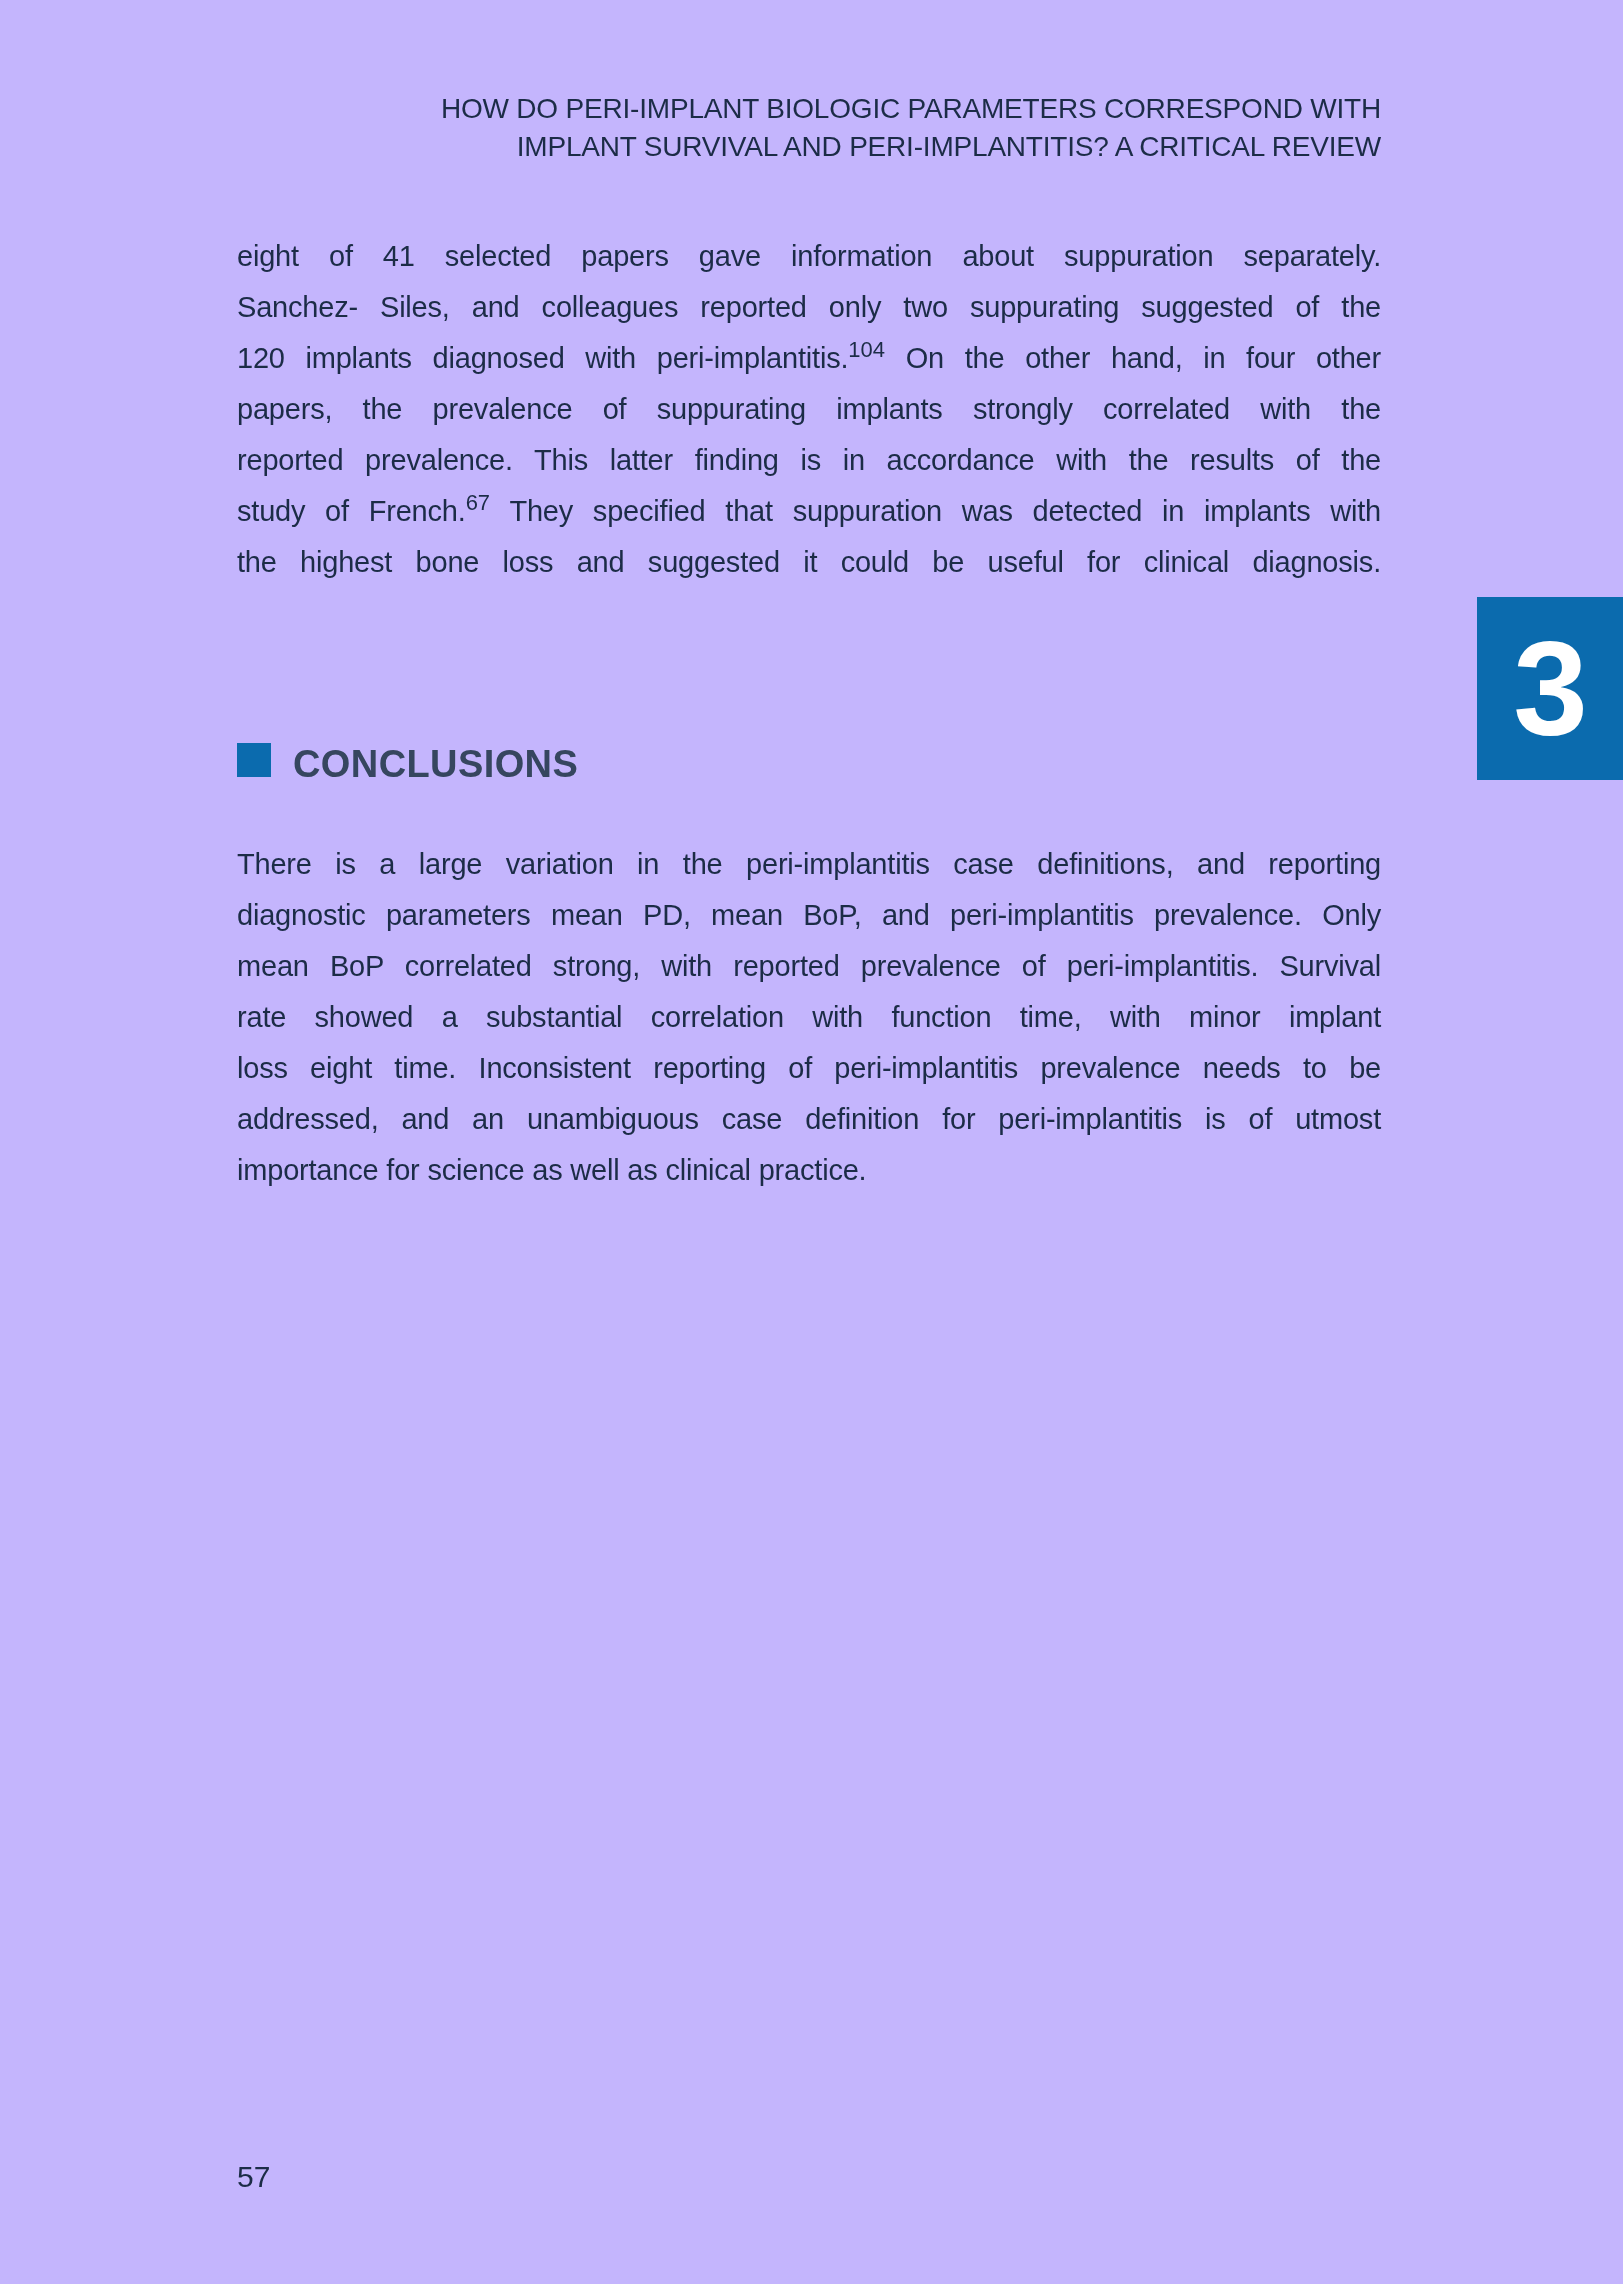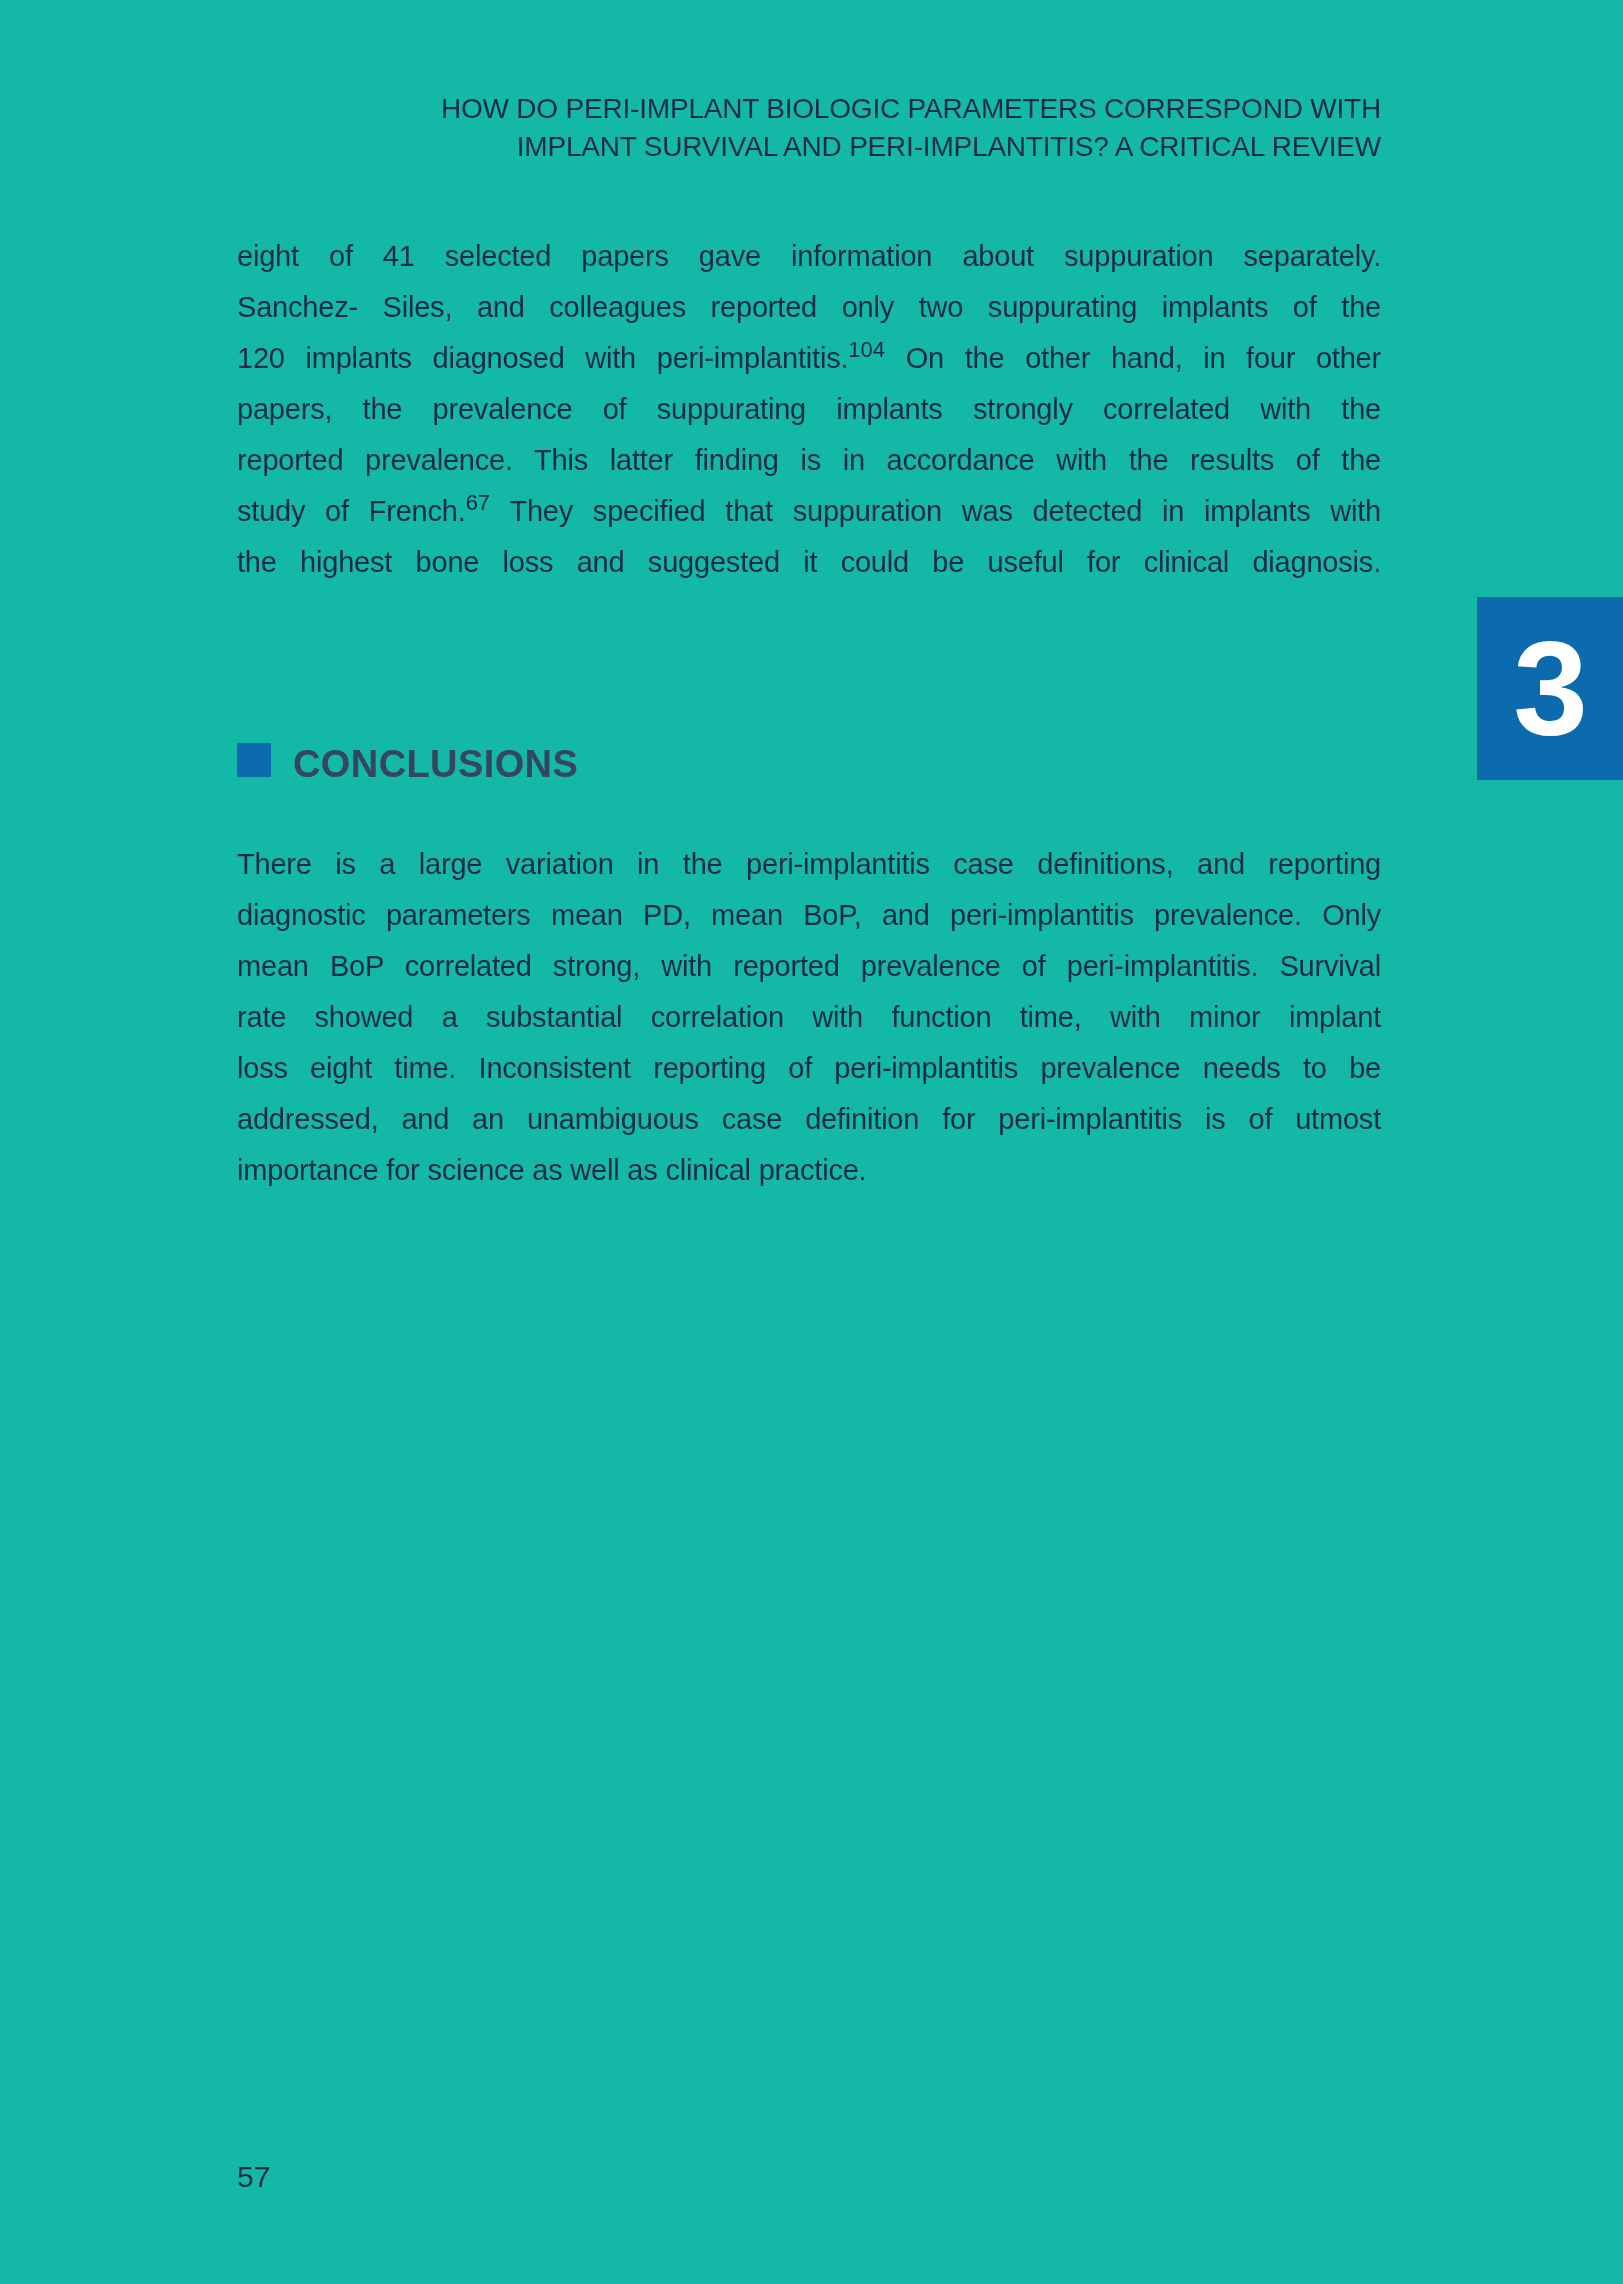--- a/index.html
+++ b/index.html
@@ -1,20 +1,20 @@
 <!DOCTYPE html>
 <html style="--accent-blue: #0b6bae; --heading-navy: #36465f; --text-navy: #1c2c47;font-size:12px"><head>
 <meta charset="utf-8">
 <style>
   html, body { margin: 0; padding: 0; background: #ffffff; }
   .page {
     position: relative;
     width: 1623px;
     height: 2284px;
-    background: #14b8a6;
+    background: #c4b5fd;
     font-family: "Liberation Sans", sans-serif;
     overflow: hidden;
   }
   .running-header {
     position: absolute;
     top: 90px;
     left: 237px;
     right: 242px;
     text-align: right;
     color: var(--text-navy);
@@ -94,21 +94,21 @@
 
 <div class="page">
 
   <div class="running-header">
     <div>HOW DO PERI-IMPLANT BIOLOGIC PARAMETERS CORRESPOND WITH</div>
     <div>IMPLANT SURVIVAL AND PERI-IMPLANTITIS? A CRITICAL REVIEW</div>
   </div>
 
   <div class="para para1">
       <div class="line"><span>eight of 41 selected papers gave information about suppuration separately.</span></div>
-      <div class="line"><span>Sanchez- Siles, and colleagues reported only two suppurating implants of the</span></div>
+      <div class="line"><span>Sanchez- Siles, and colleagues reported only two suppurating suggested of the</span></div>
       <div class="line"><span>120 implants diagnosed with peri-implantitis.</span><sup>104</sup><span> On the other hand, in four other</span></div>
       <div class="line"><span>papers, the prevalence of suppurating implants strongly correlated with the</span></div>
       <div class="line"><span>reported prevalence. This latter finding is in accordance with the results of the</span></div>
       <div class="line"><span>study of French.</span><sup>67</sup><span> They specified that suppuration was detected in implants with</span></div>
       <div class="line"><span>the highest bone loss and suggested it could be useful for clinical diagnosis.</span></div>
     </div>
 
   <div class="chapter-tab">
     <span>3</span>
   </div>

